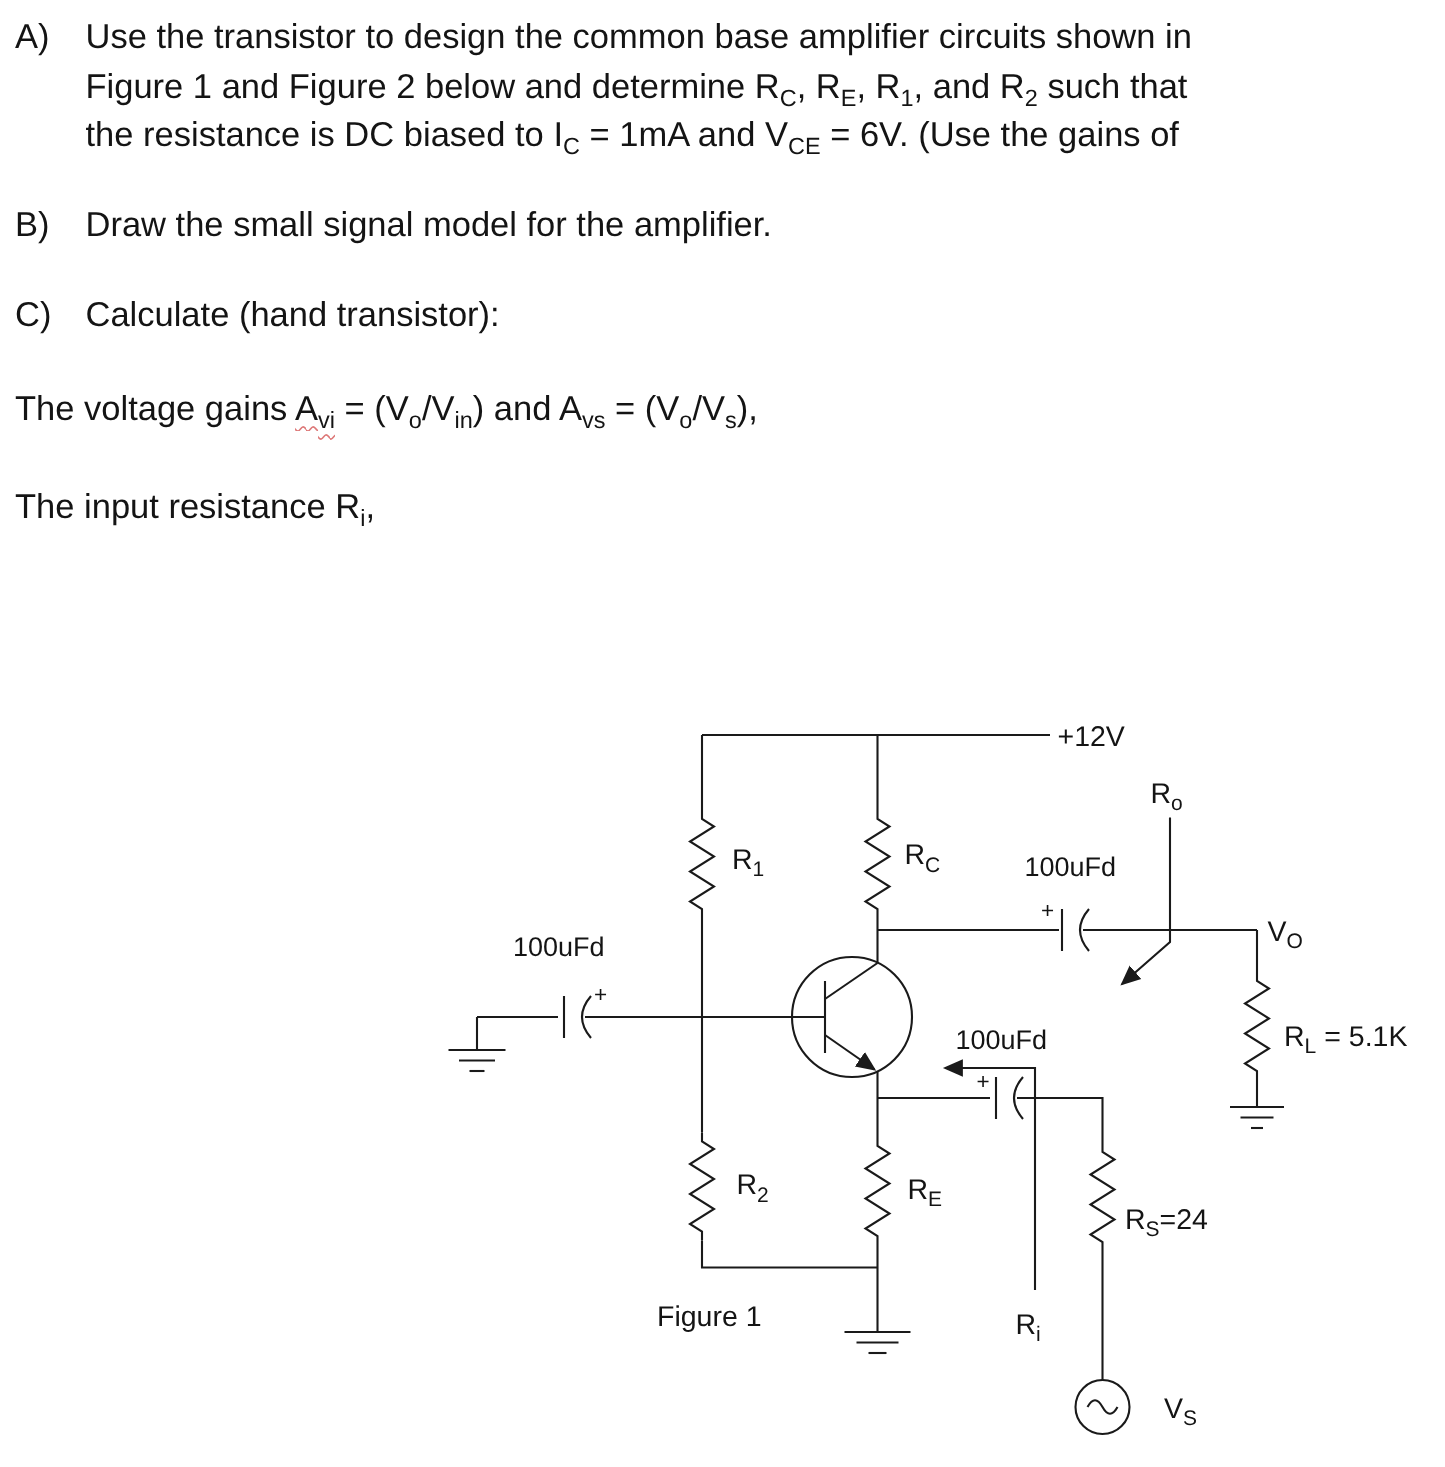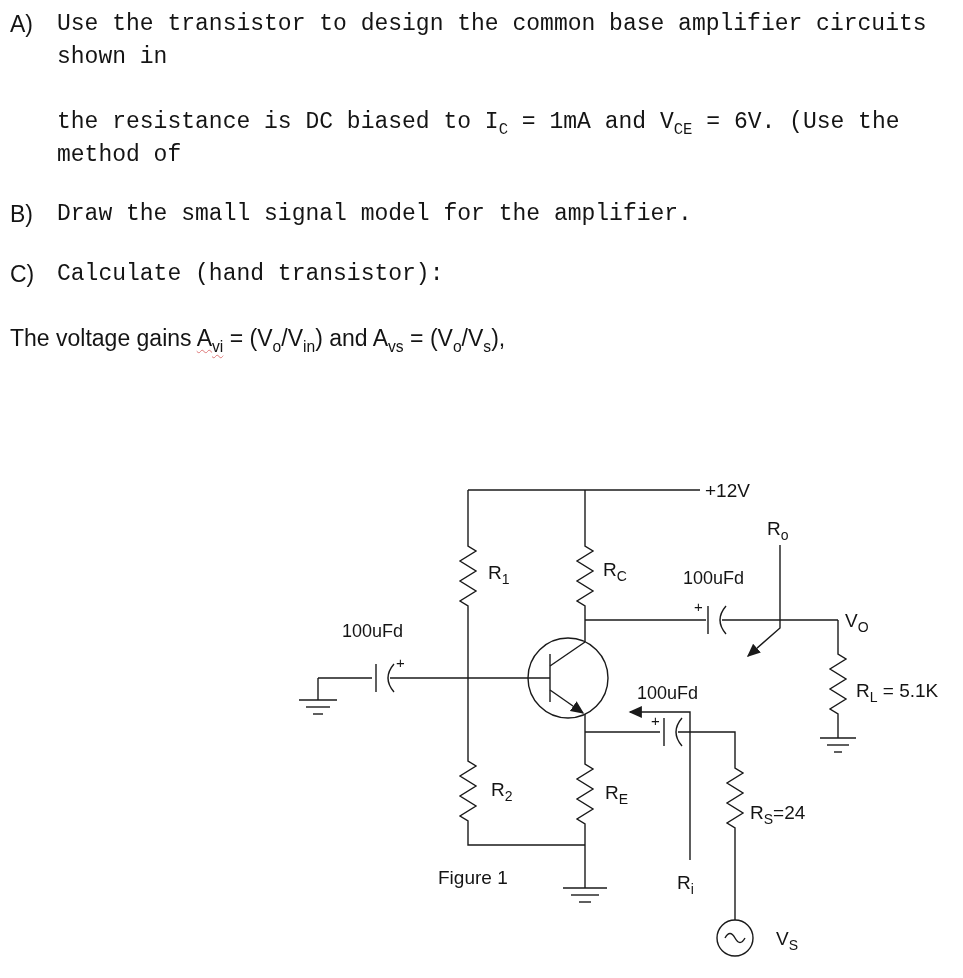--- a/index.html
+++ b/index.html
@@ -5,21 +5,21 @@
   html,body{margin:0;padding:0;background:#ffffff;}
   body{
     width:963px;height:978px;position:relative;overflow:hidden;
     font-family:"Liberation Sans","DejaVu Sans",sans-serif;
     color:#141414;
   }
   .doc{padding:8px 6px 0 10px;font-size:23px;line-height:1.42;}
   .item{display:flex;margin-bottom:27px;}
   .item .marker{width:47px;flex-shrink:0;}
   .item.tight{margin-bottom:31px;}
-  .body-lines{flex:1;font-family:Liberation Mono, monospace;}
+  .body-lines{flex:1;}
   .line{margin:0 0 32px 0;}
   .line.first{margin-top:2px;}
   sub{font-size:0.68em;line-height:0;}
   .misspell{
     text-decoration:underline;
     text-decoration-style:wavy;
     text-decoration-color:#dd7777;
     text-decoration-thickness:1px;
     text-underline-offset:3px;
   }
@@ -32,36 +32,37 @@
 </style>
 </head>
 <body>
 
 <div class="doc">
 
   <div class="item">
     <span class="marker">A)</span>
     <span class="body-lines">
       <span class="wrapline"><span>Use the transistor to design the common base amplifier circuits shown in</span></span><br>
-      <br>
-      <span class="wrapline"><span>the resistance is DC biased to I</span><sub>C</sub><span> = 1mA and V</span><sub>CE</sub><span> = 6V. (Use the method of</span></span><br>
+      <span class="wrapline"><span>Figure 1 and Figure 2 below and determine R</span><sub>C</sub><span>, R</span><sub>E</sub><span>, R</span><sub>1</sub><span>, and R</span><sub>2</sub><span> such that</span></span><br>
+      <span class="wrapline"><span>the resistance is DC biased to I</span><sub>C</sub><span> = 1mA and V</span><sub>CE</sub><span> = 6V. (Use the gains of</span></span><br>
     </span>
   </div>
 
   <div class="item">
     <span class="marker">B)</span>
     <span class="body-lines"><span>Draw the small signal model for the amplifier.</span></span>
   </div>
 
   <div class="item tight">
     <span class="marker">C)</span>
     <span class="body-lines"><span>Calculate (hand transistor):</span></span>
   </div>
 
   <p class="line first"><span>The voltage gains </span><span class="misspell">A</span><sub class="misspell">vi</sub><span> = (V</span><sub>o</sub><span>/V</span><sub>in</sub><span>) and A</span><sub>vs</sub><span> = (V</span><sub>o</sub><span>/V</span><sub>s</sub><span>),</span></p>
+  <p class="line"><span>The input resistance R</span><sub>i</sub><span>,</span></p>
 </div>
 
 <svg class="figure-svg" viewBox="0 0 963 978" xmlns="http://www.w3.org/2000/svg">
   <defs>
     <marker id="arrow" viewBox="0 0 10 10" refX="8.5" refY="5" markerWidth="10" markerHeight="10" orient="auto">
       <path d="M0,0.8 L9.5,5 L0,9.2 Z" fill="#1a1a1a"></path>
     </marker>
   </defs>
 
   <g class="wire">

